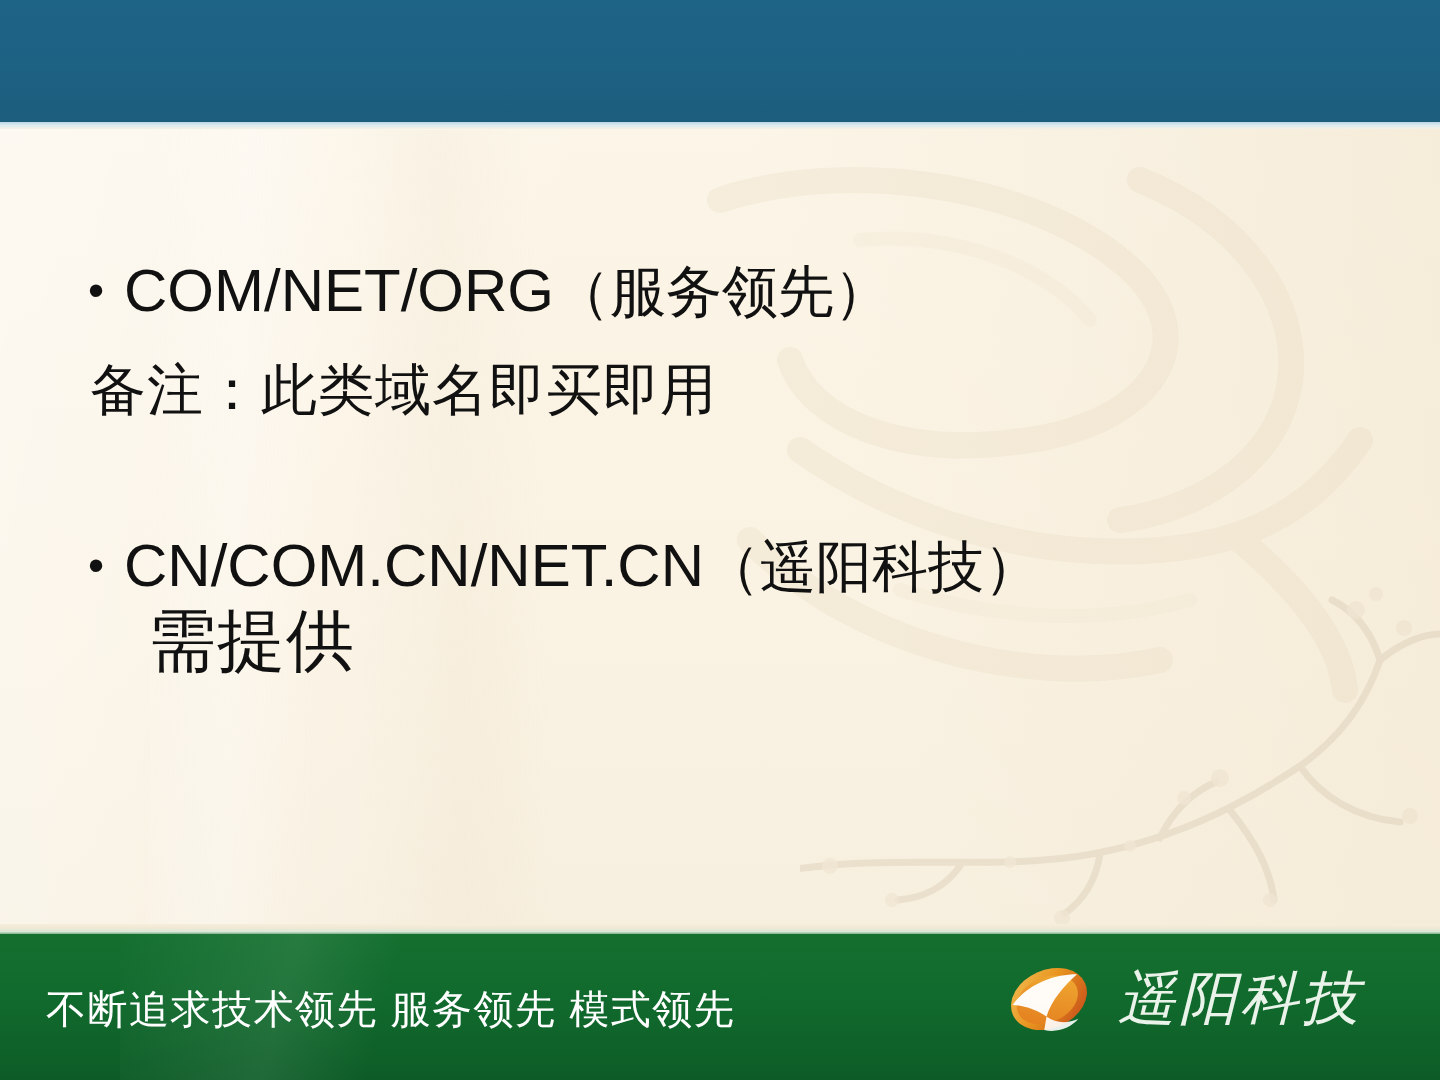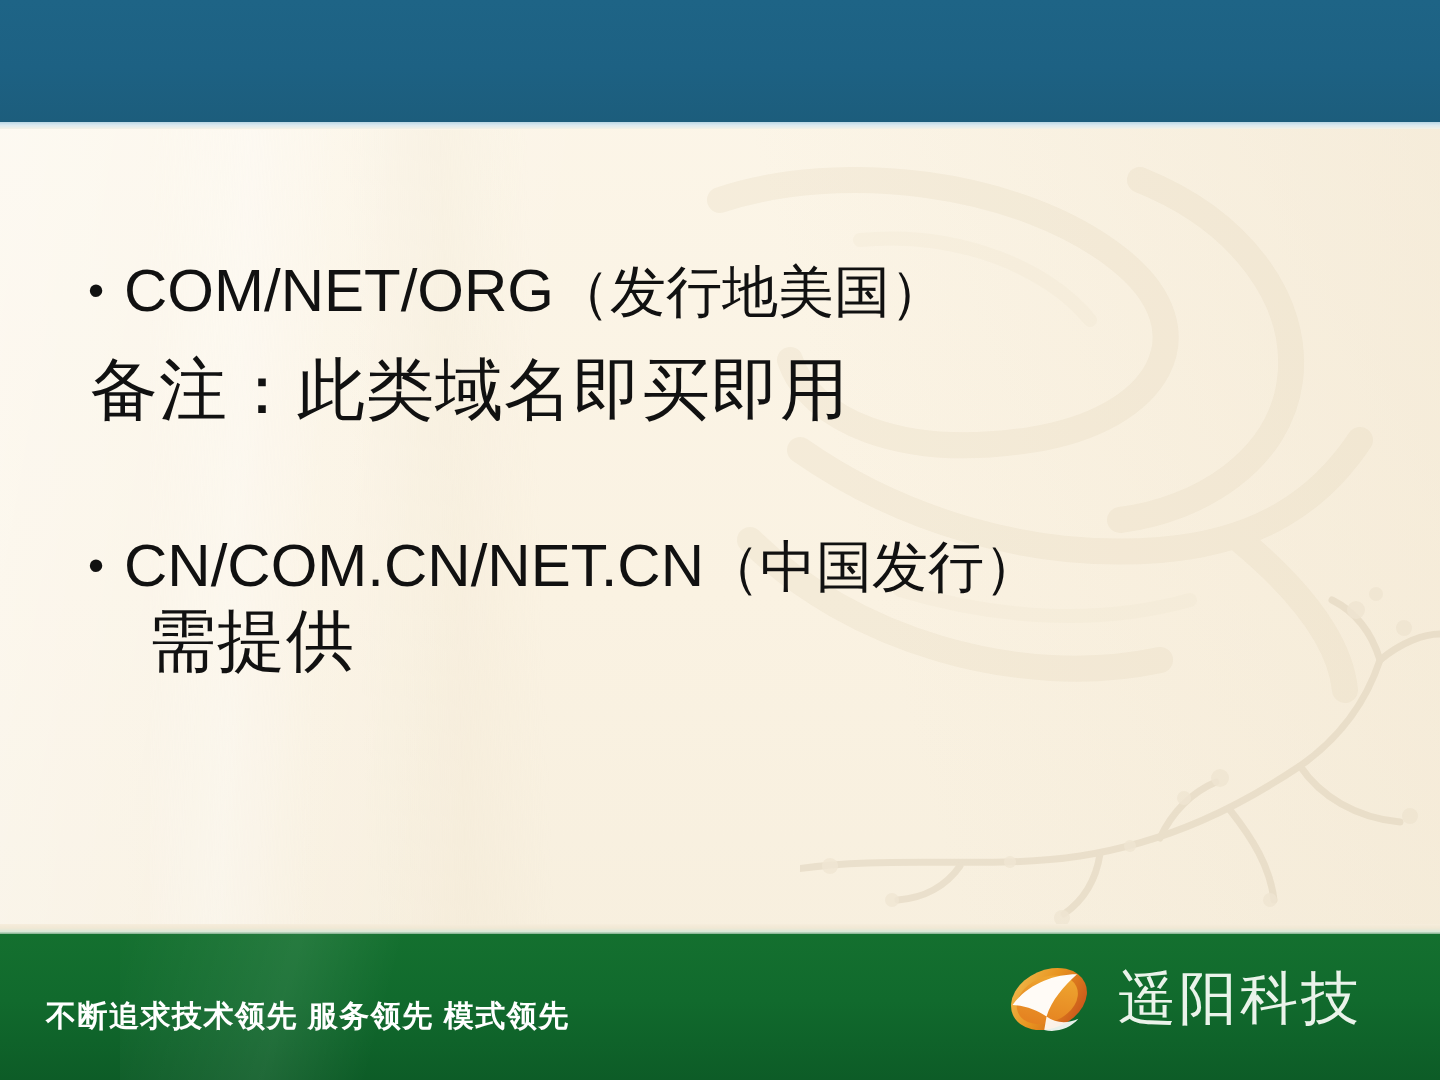--- a/index.html
+++ b/index.html
@@ -138,21 +138,21 @@
   }
   .bullet-text .cjk {
     font-family: "Liberation Serif", "DejaVu Serif", serif;
     font-size: 56px;
   }
 
   .note-line {
     margin-top: 24px;
     padding-left: 12px;
     font-family: "Liberation Serif", "DejaVu Serif", serif;
-    font-size: 68px;
+    font-size: 56px;
     line-height: 74px;
     letter-spacing: 1px;
     max-width: 1215px;
   }
   .note-wrap {
     padding-left: 70px;
     font-family: "Liberation Serif", "DejaVu Serif", serif;
     font-size: 68px;
     line-height: 74px;
     letter-spacing: 1px;
@@ -185,26 +185,25 @@
     top: -30px;
     width: 360px;
     height: 220px;
     background: linear-gradient(105deg, rgba(255,255,255,0) 0%, rgba(255,255,255,0.08) 45%, rgba(255,255,255,0) 70%);
   }
   .footer-slogan {
     position: absolute;
     left: 46px;
     top: 48px;
     font-family: "Liberation Sans", "DejaVu Sans", sans-serif;
-    font-size: 30px;
-    font-weight: bold;
+    font-size: 40px;
+    font-weight: normal;
     color: #FFFFFF;
     letter-spacing: 1.5px;
     white-space: nowrap;
-    margin-top: 14px;
   }
   .footer-brand {
     position: absolute;
     right: 78px;
     top: 18px;
     display: flex;
     align-items: center;
     gap: 22px;
   }
   .brand-mark {
@@ -212,20 +211,21 @@
     height: 94px;
     flex: 0 0 94px;
   }
   .brand-name {
     font-family: "Liberation Serif", "DejaVu Serif", serif;
     font-size: 58px;
     line-height: 66px;
     color: #EAF3EA;
     letter-spacing: 3px;
     white-space: nowrap;
+    font-style: italic;
   }
 </style>
 </head>
 <body>
 
 <div class="slide">
 
   <div class="bg-layer">
     <div class="bg-paper"></div>
     <div class="bg-streak"></div>
@@ -274,29 +274,29 @@
 
   <div class="header"></div>
   <div class="header-rule"></div>
   <div class="header-title">英文域名</div>
 
   <div class="content">
 
     <div class="block block-one">
       <div class="bullet-line">
         <span class="bullet-dot">•</span>
-        <span class="bullet-text"><span>COM/NET/ORG</span><span class="cjk">（发行地美国）</span></span>
+        <span class="bullet-text"><span>COM/NET/ORG</span><span class="cjk">（服务领先）</span></span>
       </div>
       <div class="note-line">备注：此类域名即买即用</div>
     </div>
 
     <div class="block block-two">
       <div class="bullet-line">
         <span class="bullet-dot">•</span>
-        <span class="bullet-text"><span>CN/COM.CN/NET.CN</span><span class="cjk">（中国发行）</span></span>
+        <span class="bullet-text"><span>CN/COM.CN/NET.CN</span><span class="cjk">（遥阳科技）</span></span>
       </div>
       <div class="note-wrap">需提供</div>
     </div>
 
   </div>
 
   <div class="footer-sep"></div>
   <div class="footer">
     <div class="footer-sheen"></div>
 

